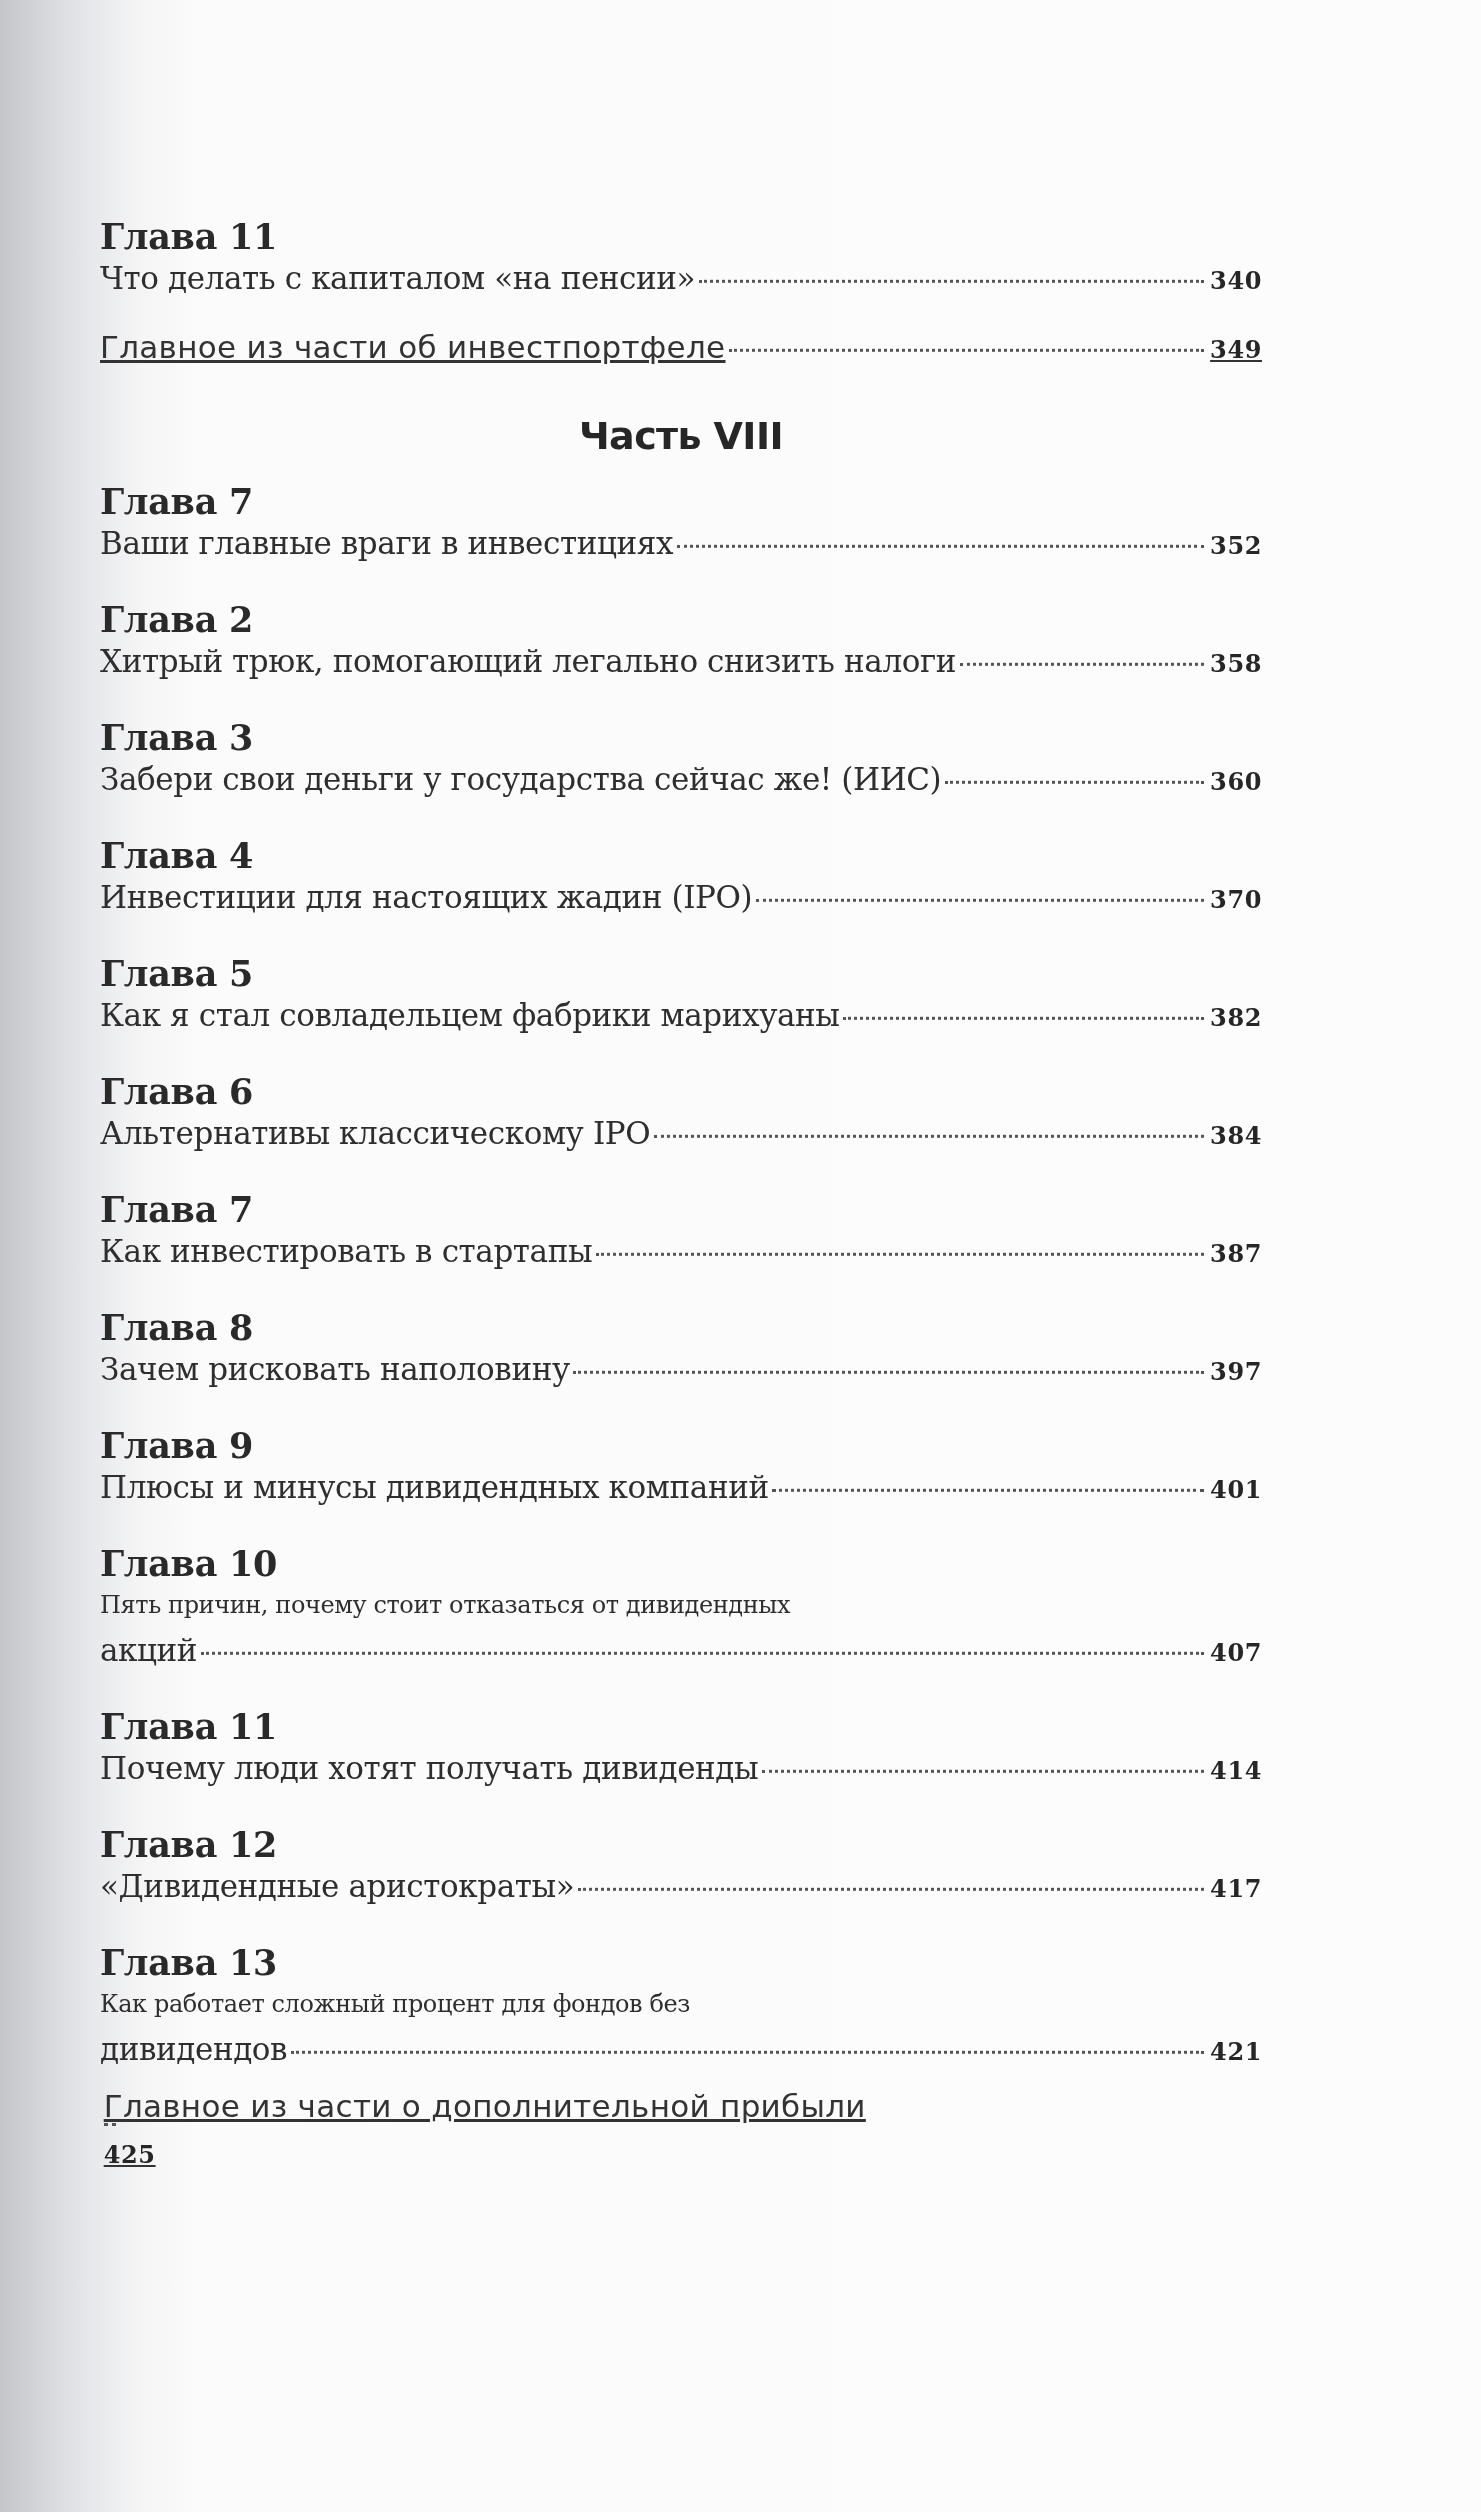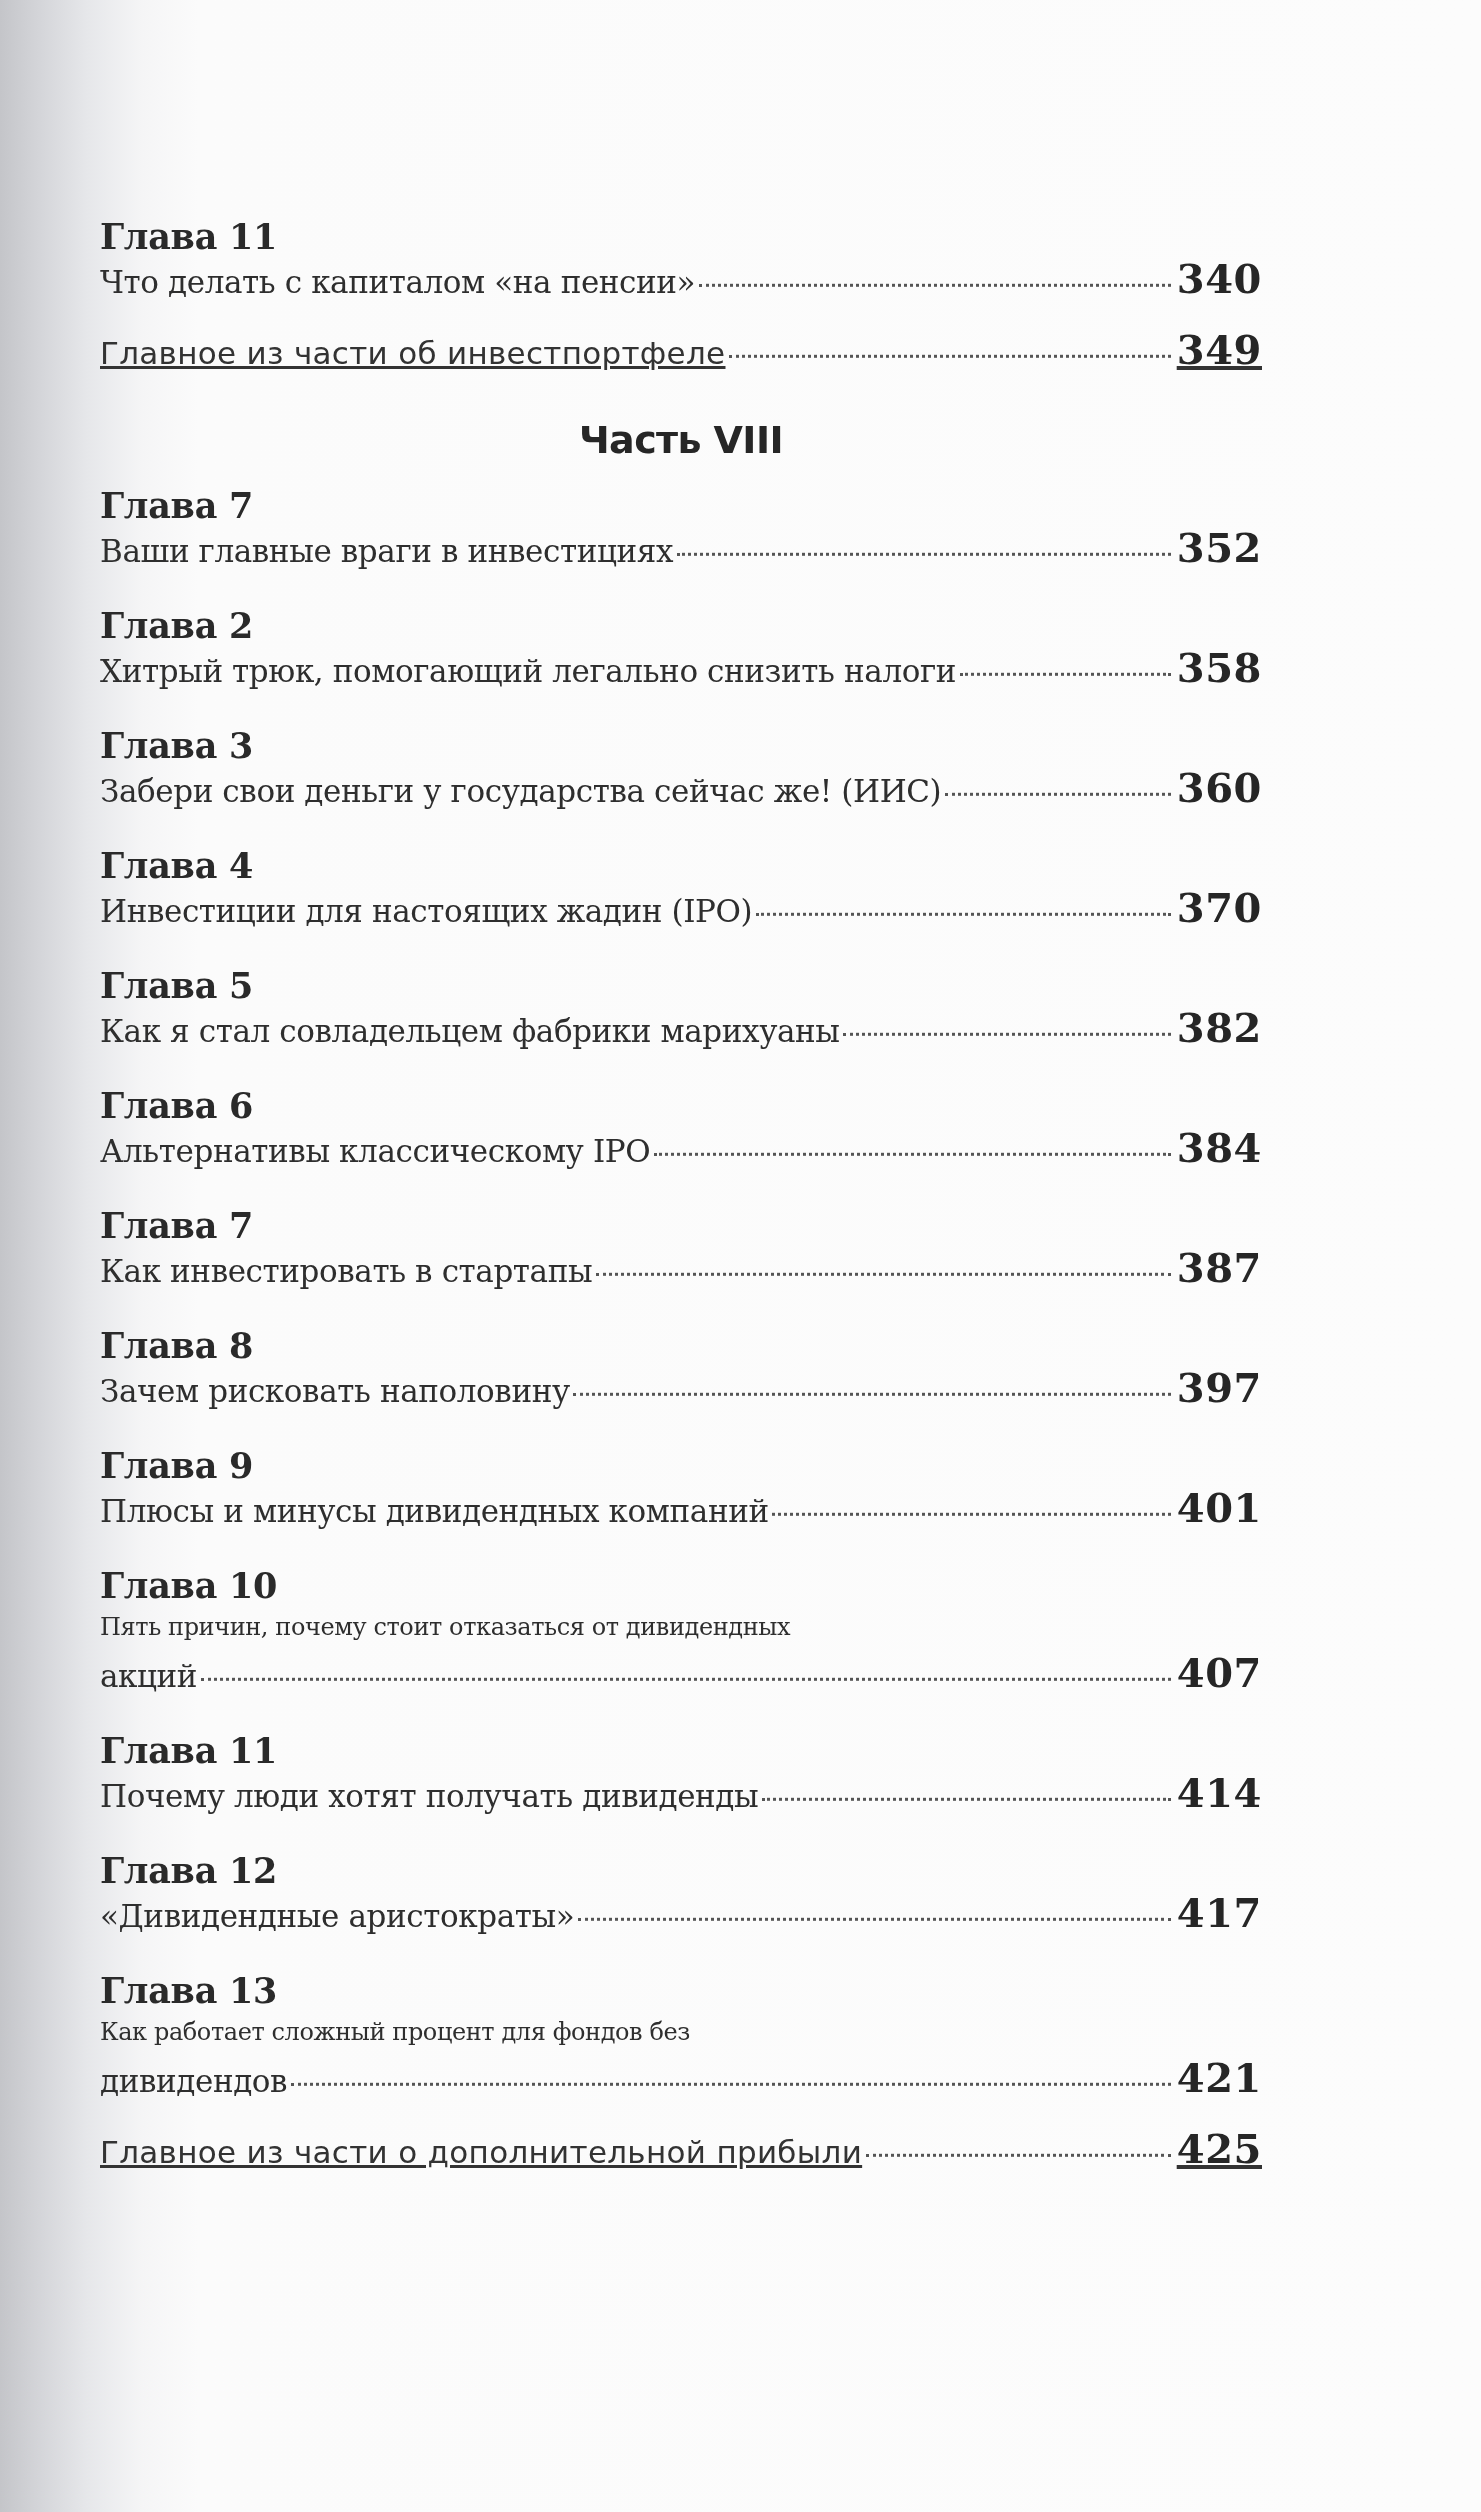--- a/index.html
+++ b/index.html
@@ -60,21 +60,21 @@
   .leader {
     flex: 1 1 auto;
     border-bottom: 3.1px dotted #555;
     margin: 0 6.2px 0 3.7px;
     transform: translateY(-6.2px);
     min-width: 12.4px;
   }
   .page-num {
     font-family: "DejaVu Serif", "Liberation Serif", serif;
     font-weight: bold;
-    font-size: 40px;
+    font-size: 24px;
     color: #262626;
     letter-spacing: 0.6px;
     flex: 0 0 auto;
   }
   .summary-line {
     display: flex;
     align-items: baseline;
     font-family: "DejaVu Sans", "Liberation Sans", sans-serif;
     font-size: 31px;
     line-height: 45px;
@@ -240,21 +240,21 @@
       <div class="toc-entry" style="margin-top:33px;">
         <div class="chapter-label">Глава 13</div>
         <div class="wrap-line">Как работает сложный процент для фондов без</div>
         <div class="title-line">
           <span class="title-text">дивидендов</span>
           <span class="leader"></span>
           <span class="page-num">421</span>
         </div>
       </div>
 
-      <div class="summary-line" style="margin-top:22px;">
+      <div class="summary-line" style="margin-top:10px;flex-direction:column;">
         <span class="title-text">Главное из части о дополнительной прибыли</span>
         <span class="leader"></span>
         <span class="page-num">425</span>
       </div>
 
     </div>
   </div>
 </div>
 
 

